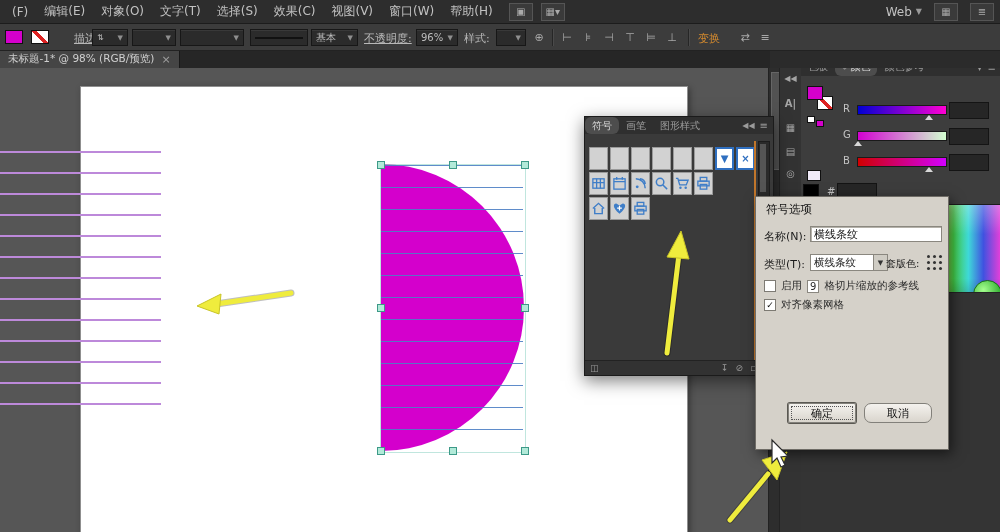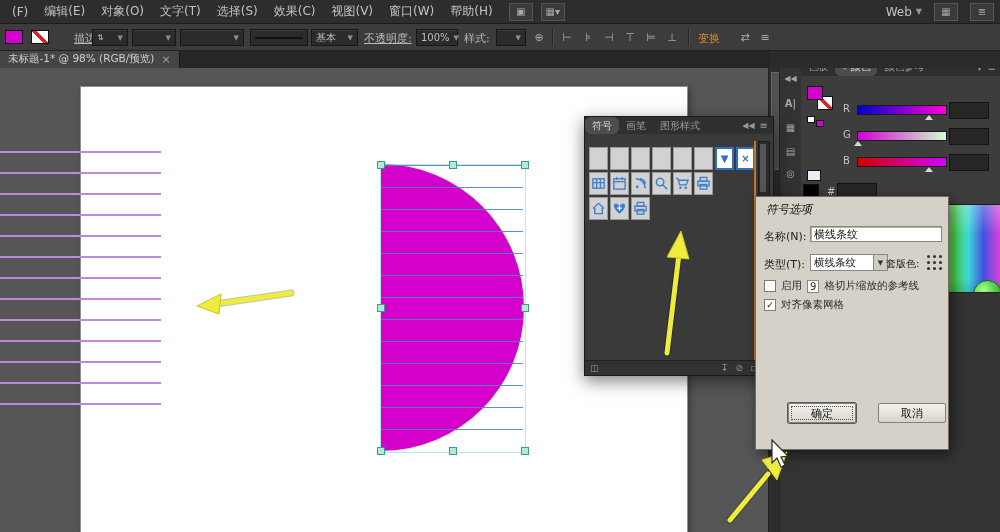--- a/index.html
+++ b/index.html
@@ -60,21 +60,21 @@
   .scell svg{display:block;}
   #symaccent{position:absolute;left:169px;top:24px;width:2px;height:220px;background:#c1762b;}
   #symsb{position:absolute;left:173px;top:24px;width:10px;height:220px;background:#2a2a2a;border:1px solid #1d1d1d;}
   #symsb .thumb{position:absolute;left:1px;top:2px;width:6px;height:48px;background:#555;}
   #symfoot{position:absolute;left:0;bottom:0;width:100%;height:15px;background:#323232;border-top:1px solid #222;
            display:flex;align-items:center;font-size:9px;color:#9a9a9a;padding:0 5px;box-sizing:border-box;gap:6px;}
   #symfoot .r{margin-left:auto;display:flex;gap:7px;}
   
   #dlg{left:755px;top:196px;width:192px;height:252px;background:#d5d1c9;border:1px solid #6f6c66;
        box-shadow:3px 4px 12px rgba(0,0,0,.55);z-index:30;color:#1c1c1c;font-size:11px;}
-  #dlg .title{position:absolute;left:10px;top:5px;font-size:11.5px;color:#111;font-style:italic;}
+  #dlg .title{position:absolute;left:10px;top:5px;font-size:11.5px;color:#111;}
   .dl{position:absolute;white-space:nowrap;}
   .dfield{position:absolute;background:#fff;border:1px solid #8a877f;box-shadow:inset 1px 1px 0 #b5b2aa;
           font-size:11px;color:#111;box-sizing:border-box;padding:1px 3px;font-family:inherit;width:132px;height:16px;}
   .combo{position:absolute;background:#fff;border:1px solid #8a877f;height:17px;width:78px;display:flex;
          align-items:center;font-size:10.5px;box-sizing:border-box;padding-left:3px;}
   .combo .btn{margin-left:auto;width:13px;height:100%;background:#cfccc4;border-left:1px solid #8a877f;
               display:flex;align-items:center;justify-content:center;font-size:7px;color:#333;}
   .cbrow{position:absolute;display:flex;align-items:center;gap:5px;font-size:10.5px;color:#2a2a2a;}
   .cb{width:10px;height:10px;background:#fff;border:1px solid #7d7a73;display:flex;align-items:center;
       justify-content:center;font-size:9px;color:#111;line-height:1;}
@@ -158,21 +158,21 @@
       </span>
     <span class="cbox" style="left:250px;width:58px;">
         <span style="width:100%;height:2px;background:#111;"></span>
       </span>
     <span class="cbox" style="left:311px;width:47px;">
         <span>基本</span>
         <span class="dda">▼</span>
       </span>
     <span class="cl u" style="left:364px;">不透明度:</span>
     <span class="cbox" style="left:416px;width:42px;">
-        <span>100%</span>
+        <span>96%</span>
         <span class="dda">▼</span>
       </span>
     <span class="cl" style="left:464px;">样式:</span>
     <span class="cbox" style="left:496px;width:30px;">
         <span class="dda">▼</span>
       </span>
     <span class="cicon" style="left:530px;">⊕</span>
     <span class="sep" style="left:552px;"></span>
     <span class="cicon" style="left:558px;">⊢</span>
     <span class="cicon" style="left:579px;">⊧</span>
@@ -387,21 +387,21 @@
       <span class="numbox">9</span>
       <span>格切片缩放的参考线</span>
     </span>
     <span class="cbrow" style="left:8px;top:101px;">
       <span class="cb">✓</span>
       <span>对齐像素网格</span>
     </span>
 
 
     <span class="dbtn def" style="left:32px;top:206px;">确定</span>
-    <span class="dbtn" style="left:122px;top:206px;">取消</span>
+    <span class="dbtn" style="left:108px;top:206px;border-radius:7px;">取消</span>
   </div>
 
   <svg class="abs" style="left:0;top:0;width:1000px;height:532px;z-index:80;pointer-events:none;">
     <g>
       <line x1="291" y1="293" x2="216" y2="304" stroke="rgba(0,0,0,0.25)" stroke-width="7" stroke-linecap="round"></line>
       <line x1="291" y1="293" x2="216" y2="304" stroke="#efec3d" stroke-width="5" stroke-linecap="round"></line>
       <polygon points="197,306 221,294 219,314" fill="#efec3d" stroke="#c9c428" stroke-width="1"></polygon>
     </g>
     <g>
       <line x1="667" y1="353" x2="679" y2="254" stroke="rgba(0,0,0,0.25)" stroke-width="7" stroke-linecap="round"></line>

